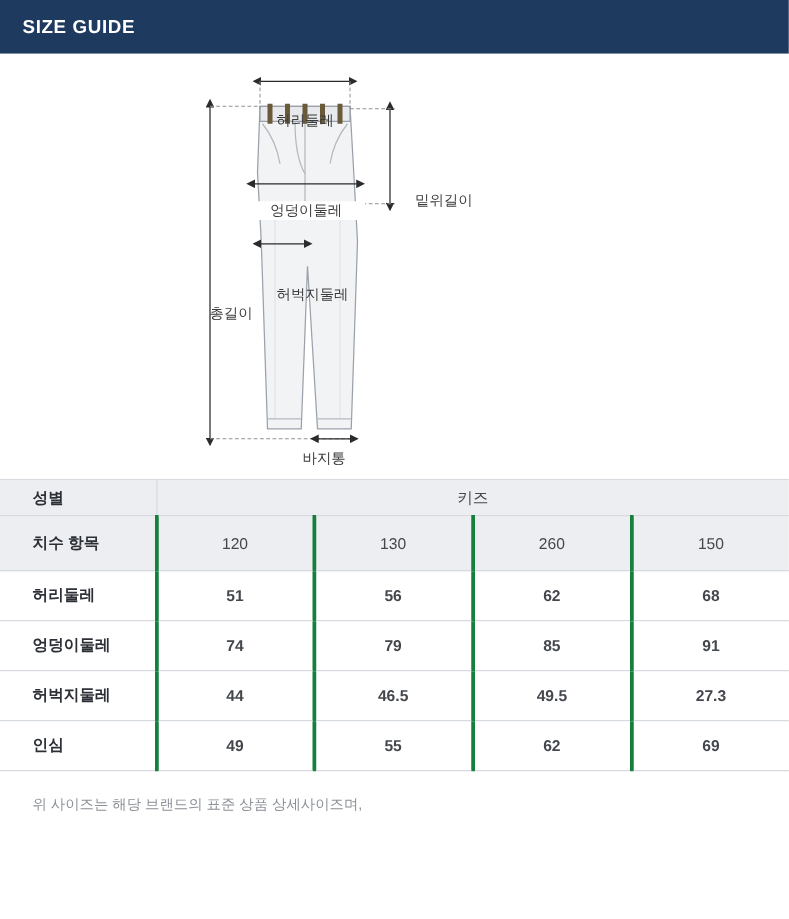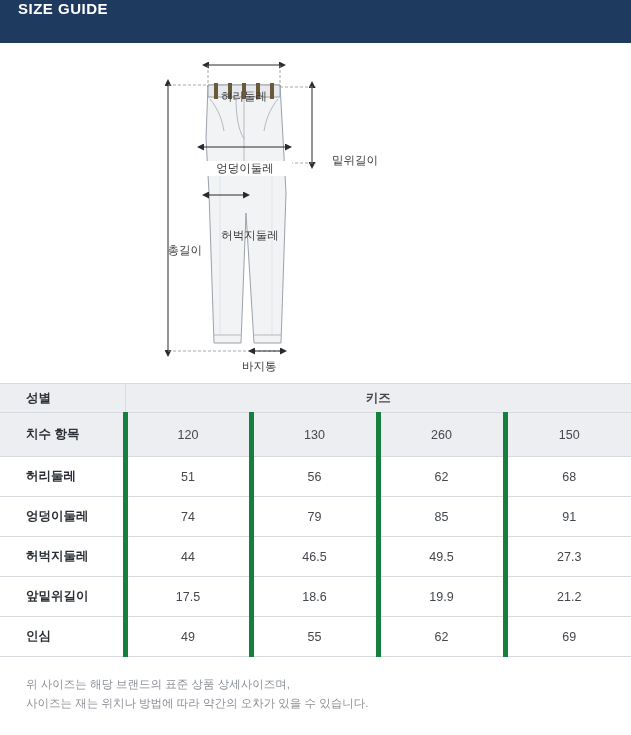--- a/index.html
+++ b/index.html
@@ -19,21 +19,21 @@
     width: 631px;
     height: 735px;
     position: relative;
   }
 
   
   .header {
     height: 43px;
     background: #1e3a5f;
     display: flex;
-    align-items: flex-start;
+    align-items: center;
     padding-left: 18px;
   }
   .header-title {
     color: #ffffff;
     font-size: 15px;
     font-weight: bold;
     letter-spacing: 0.5px;
   }
 
   
@@ -76,28 +76,29 @@
     padding-left: 26px;
     font-weight: bold;
     color: #2c3036;
     width: 125px;
   }
   .size-table tr.row-gender td.label,
   .size-table tr.row-sizehead td.label {
     font-weight: bold;
   }
   .size-table td.colsep {
-    border-left: 5px solid #15803d;
+    border-left: 3px solid #15803d;
   }
   .size-table tr.row-gender td.merged {
     border-left: 1px solid #d7dade;
-    font-weight: bold;
+    font-weight: normal;
   }
   .size-table tr.data td {
     height: 40px;
+    font-weight: bold;
   }
   .size-table tr.data td.label {
     font-weight: bold;
   }
   .size-table tr.row-gender td {
     height: 29px;
   }
   .size-table tr.row-sizehead td {
     height: 44px;
     font-weight: normal;
@@ -227,34 +228,26 @@
         <td class="colsep">91</td>
       </tr>
       <tr class="data">
         <td class="label">허벅지둘레</td>
         <td class="colsep">44</td>
         <td class="colsep">46.5</td>
         <td class="colsep">49.5</td>
         <td class="colsep">27.3</td>
       </tr>
       <tr class="data">
-        <td class="label">앞밑위길이</td>
-        <td class="colsep">17.5</td>
-        <td class="colsep">18.6</td>
-        <td class="colsep">19.9</td>
-        <td class="colsep">21.2</td>
-      </tr>
-      <tr class="data">
         <td class="label">인심</td>
         <td class="colsep">49</td>
         <td class="colsep">55</td>
         <td class="colsep">62</td>
         <td class="colsep">69</td>
       </tr>
     </tbody>
   </table>
 
   <div class="notes">
     <div class="note-line">위 사이즈는 해당 브랜드의 표준 상품 상세사이즈며,</div>
-    <div class="note-line">사이즈는 재는 위치나 방법에 따라 약간의 오차가 있을 수 있습니다.</div>
   </div>
 
 </div>
 
 </body></html>

